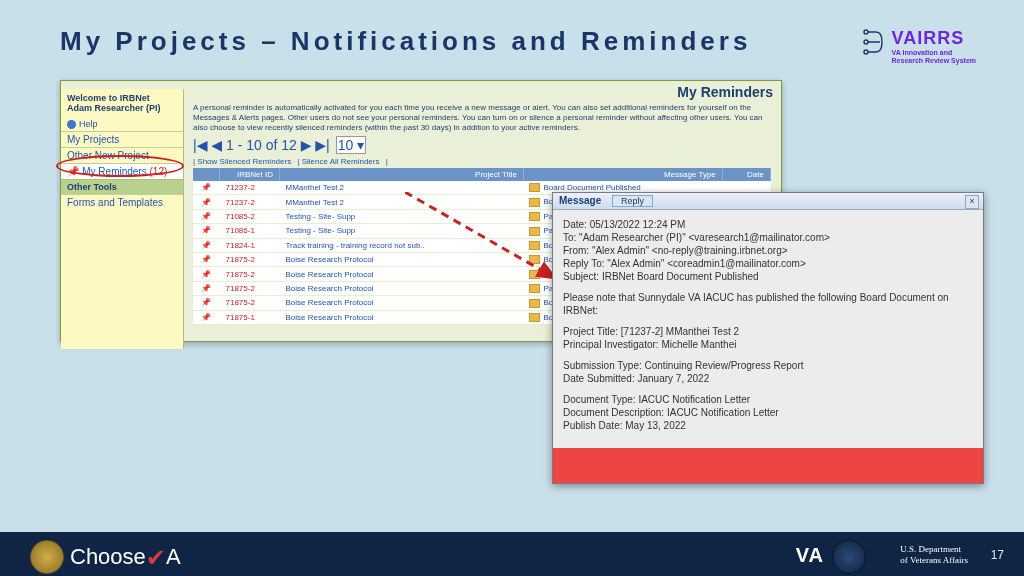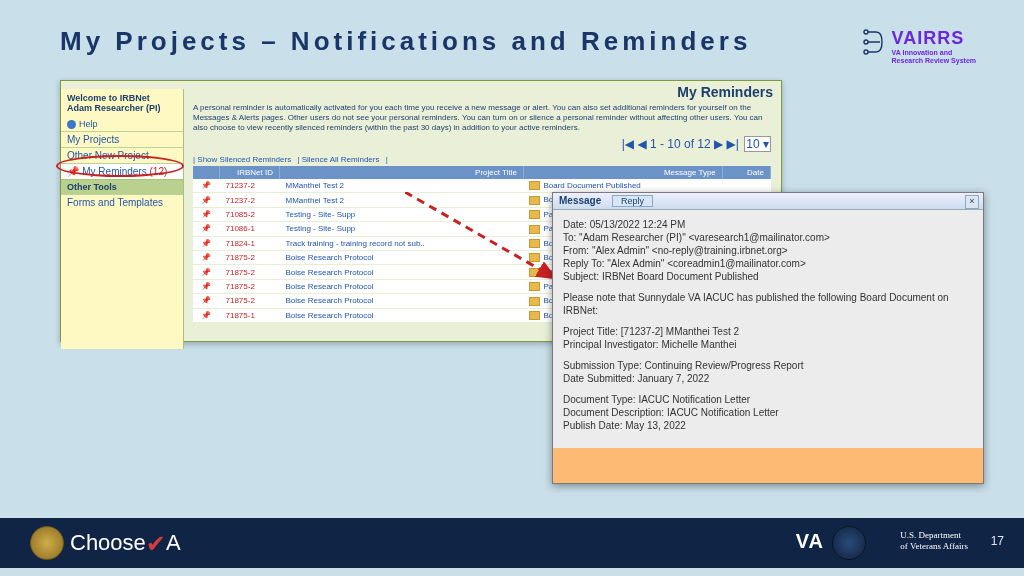--- a/index.html
+++ b/index.html
@@ -18,44 +18,44 @@
 .help:before{content:"";display:inline-block;width:9px;height:9px;border-radius:50%;background:#3b78c9;margin-right:3px;vertical-align:middle}
 .nav-item{padding:2px 6px;color:#2255aa;border-top:1px solid #bcd29a;font-size:10px;white-space:nowrap;overflow:hidden}
 .nav-head{padding:2px 6px;background:#b9d08f;color:#1c3f6e;font-weight:bold;font-size:9px;border-top:1px solid #a9c279}
 .nav-item.reminders{background:#fff;color:#2255aa}
 .nav-item.reminders .cnt{color:#c62222}
 .circ{position:absolute;left:-5px;top:66px;width:124px;height:18px;border:2px solid #c62222;border-radius:50%}
 
 .main{position:absolute;left:122px;top:0;right:0;bottom:0}
 .main-title{text-align:right;font-weight:bold;color:#1c3f6e;font-size:14px;padding:3px 8px}
 .intro{font-size:8px;color:#1c3f6e;padding:0 10px 4px 10px;line-height:10px}
-.pager{text-align:right;font-size:12px;color:#2255aa;padding:0 10px 4px 10px}
+.pager{font-size:14px;color:#2255aa;padding:0 10px 4px 10px}
 .pager .sel{border:1px solid #999;padding:0 1px;background:#fff;margin-left:2px}
 .links{font-size:8px;color:#2255aa;padding:0 10px 2px 10px}
 .links span{margin-right:4px}
 table.rem{border-collapse:collapse;width:calc(100% - 20px);margin:0 10px;font-size:8px}
 table.rem th{background:#6c93c7;color:#fff;text-align:right;padding:2px 6px;font-weight:normal;border-right:1px solid #88aed6}
 table.rem td{background:#fff;border-bottom:1px solid #e6efd4;padding:2px 6px;color:#2255aa;white-space:nowrap}
 table.rem td.flag{width:10px;text-align:center;color:#c62222}
 table.rem td.id{color:#c62222;width:48px}
 table.rem td.msg:before{content:"";display:inline-block;width:9px;height:7px;background:#e6b84e;margin-right:3px;vertical-align:middle;border:1px solid #c79a30}
 
 .arrow{position:absolute;left:405px;top:192px;width:165px;height:95px;pointer-events:none}
 .arrow svg{width:100%;height:100%}
 
-.msgwin{position:absolute;left:552px;top:192px;width:430px;height:290px;background:#fdba74;border:1px solid #7a7a7a;box-shadow:0 2px 8px rgba(0,0,0,0.4);font-size:10px;color:#333}
+.msgwin{position:absolute;left:552px;top:192px;width:430px;height:290px;background:#ef4444;border:1px solid #7a7a7a;box-shadow:0 2px 8px rgba(0,0,0,0.4);font-size:10px;color:#333}
 .msgwin .bar{background:linear-gradient(#eef,#cde);border-bottom:1px solid #9ab;padding:2px 6px;font-size:10px;color:#1c3f6e;position:relative}
 .msgwin .bar b{font-weight:bold;margin-right:8px}
 .msgwin .bar .reply{display:inline-block;background:#d8e6f4;border:1px solid #8aa9c8;color:#1c3f6e;padding:0 8px;font-size:9px}
 .msgwin .bar .x{position:absolute;right:4px;top:2px;width:12px;height:12px;background:#dde6ef;border:1px solid #8aa9c8;font-size:9px;line-height:11px;text-align:center}
 .msgwin .body{background:#ececec;padding:8px 10px;font-size:10px;line-height:13px;color:#333}
 .msgwin .body p{margin:0 0 8px 0}
 .msgwin .body a{color:#1a4aa0;text-decoration:underline}
 
-.footer{position:absolute;left:0;bottom:8px;width:100%;height:50px;background:#102546;color:#fff}
+.footer{position:absolute;left:0;bottom:0;width:100%;height:44px;background:#102546;color:#fff}
 .footer .choose{position:absolute;left:70px;top:10px;font-size:22px;font-weight:300}
 .footer .choose .chk{color:#d43c3c;font-size:24px;display:inline-block;transform:translateY(2px)}
 .footer .seal{position:absolute;left:30px;top:8px;width:32px;height:32px;border-radius:50%;background:radial-gradient(#cfae4a,#8a6a20);border:1px solid #70561a}
 .footer .va{position:absolute;right:200px;top:12px;font-size:20px;font-weight:bold;letter-spacing:1px}
 .footer .seal2{position:absolute;right:158px;top:8px;width:32px;height:32px;border-radius:50%;background:radial-gradient(#2b4a7a,#0f213b);border:1px solid #0a1626}
 .footer .dept{position:absolute;right:56px;top:12px;font-size:9px;line-height:11px;font-family:Liberation Serif, serif}
 .footer .num{position:absolute;right:20px;top:16px;font-size:12px;color:#dfe6ef}
 </style>
 </head>
 <body>

